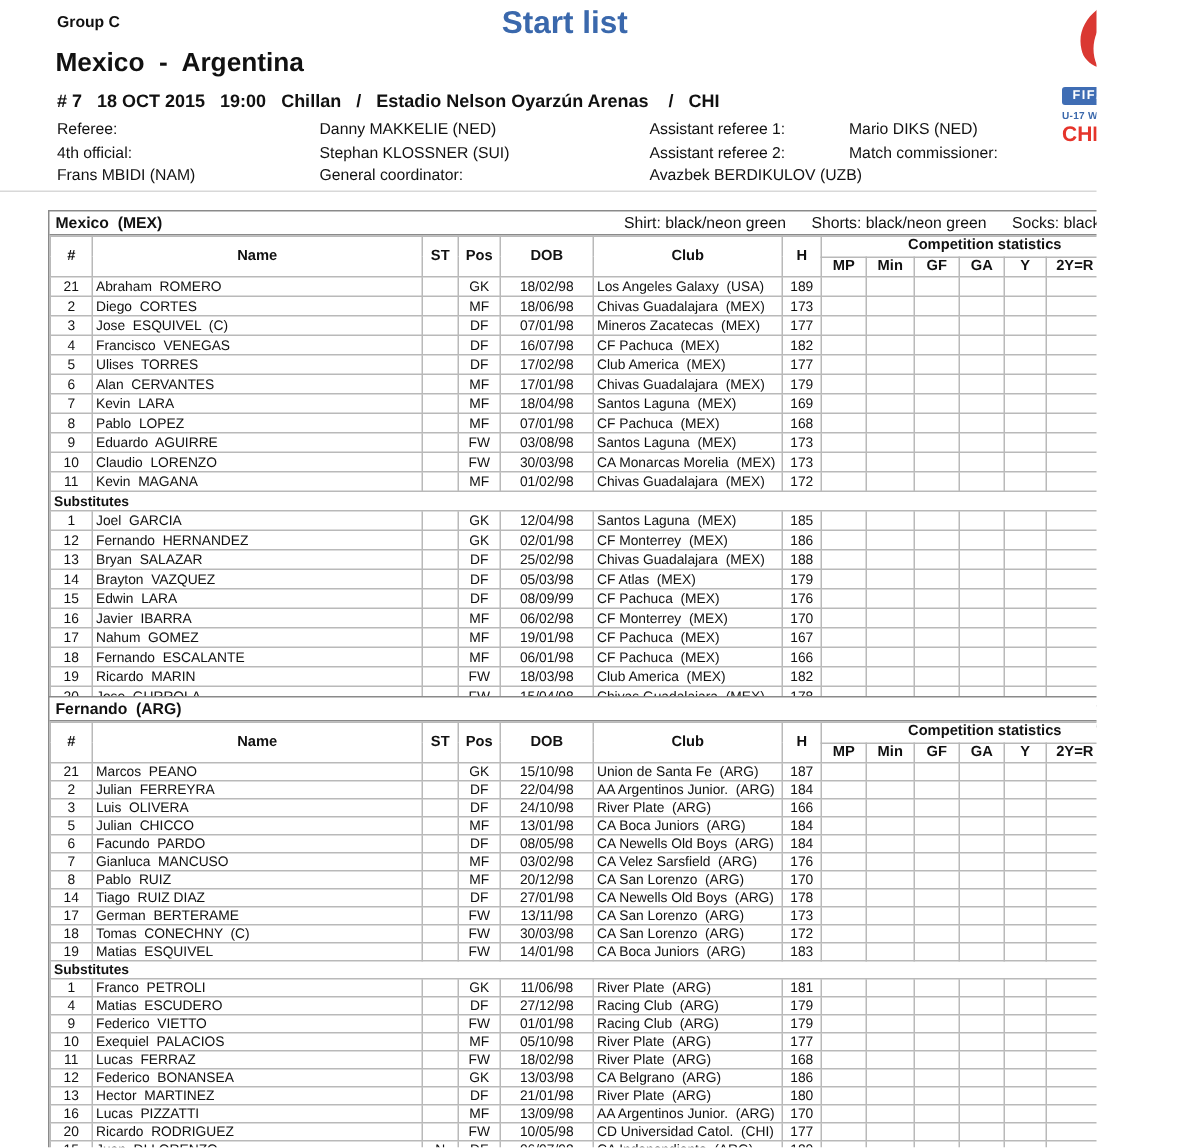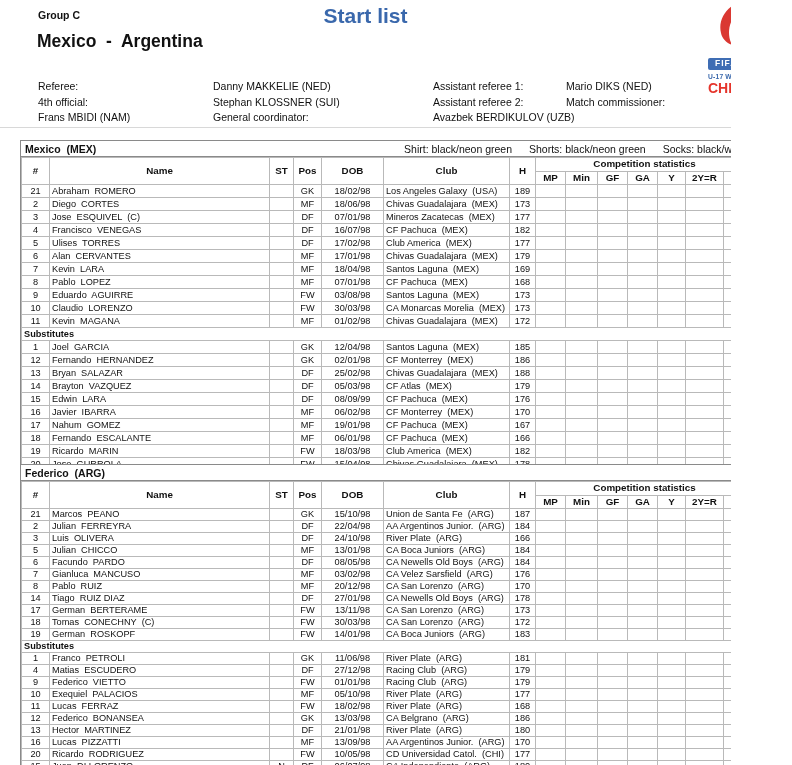--- a/index.html
+++ b/index.html
@@ -2,36 +2,36 @@
 <html><head>
 <meta charset="utf-8">
 <style>
   html,body{margin:0;padding:0;background:#fff;}
   .doc{
     position:relative;width:731px;height:765px;background:#ffffff;
     font-family:"Liberation Sans",sans-serif;color:#111;overflow:hidden;
   }
   
   .group-label{position:absolute;left:38px;top:9px;font-size:10.5px;font-weight:bold;}
-  .page-title{position:absolute;left:0;top:4px;width:100%;text-align:center;
+  .page-title{position:absolute;left:11px;top:4px;width:100%;text-align:center;
     font-size:21px;font-weight:bold;color:#3a68ac;}
   .match-title{position:absolute;left:37px;top:31px;font-size:17.5px;font-weight:bold;white-space:pre;}
   .match-info{position:absolute;left:38px;top:60px;font-size:12px;font-weight:bold;white-space:pre;}
   .officials{position:absolute;left:38px;top:80px;width:716px;display:grid;
     grid-template-columns:175px 220px 133px auto;row-gap:2.5px;font-size:10.5px;line-height:13px;}
   .officials div{white-space:pre;}
   .sep-line{position:absolute;left:0;top:127px;width:792px;border-top:1px solid #d8d8d8;}
   
   .logo{position:absolute;left:708px;top:2px;width:106px;line-height:1.15;}
   .fifa-badge{display:inline-block;background:#3f6db4;color:#fff;font-size:8.5px;font-weight:bold;
     padding:1px 7px;border-radius:2px;letter-spacing:1px;margin-top:-5px;}
   .logo-line1{font-size:6.7px;font-weight:bold;color:#3a68ac;letter-spacing:.2px;margin-top:2px;}
   .logo-line2{font-size:14px;font-weight:bold;color:#e5342b;}
   
-  .team{position:absolute;left:20px;width:732px;border:1px solid #8a8a8a;background:#fff;}
+  .team{position:absolute;left:32px;width:732px;border:1px solid #8a8a8a;background:#fff;}
   #team-mex{top:140px;}
   #team-arg{top:464px;}
   .team-head{display:flex;justify-content:space-between;align-items:center;
     padding:1px 4px;border-bottom:1px solid #8a8a8a;height:13px;font-size:10.5px;}
   .team-name{font-weight:bold;white-space:pre;}
   .kit span{margin-left:14px;white-space:pre;}
   table.roster{width:100%;border-collapse:collapse;table-layout:fixed;}
   table.roster th,table.roster td{border:1px solid #b9b9b9;padding:0 2px;overflow:hidden;white-space:pre;}
   table.roster thead th{font-weight:bold;text-align:center;font-size:9.8px;height:12.5px;line-height:12.5px;}
   table.roster tbody td{font-size:9.2px;}
@@ -44,20 +44,21 @@
   tr.coach b{font-weight:bold;}
 </style>
 </head>
 <body>
 
 <div class="doc">
 
   <div class="group-label">Group C</div>
   <div class="page-title">Start list</div>
   <div class="match-title">Mexico  -  Argentina</div>
+  <div class="match-info"># 7   18 OCT 2015   19:00   Chillan   /   Estadio Nelson Oyarzún Arenas    /   CHI</div>
 
   <div class="officials">
     <div>Referee:</div>
     <div>Danny MAKKELIE (NED)</div>
     <div>Assistant referee 1:</div>
     <div>Mario DIKS (NED)</div>
 
     <div>4th official:</div>
     <div>Stephan KLOSSNER (SUI)</div>
     <div>Assistant referee 2:</div>
@@ -471,21 +472,21 @@
           </tr>
           <tr class="coach">
             <td colspan="14"><b>Coach</b><span>  Mario ARTEAGA  (MEX)</span></td>
           </tr>
         </tbody>
     </table>
   </section>
 
   <section class="team" id="team-arg">
     <div class="team-head">
-      <span class="team-name">Federico  (ARG)</span>
+      <span class="team-name">Fernando  (ARG)</span>
     </div>
     <table class="roster">
       <colgroup>
         <col style="width:28px">
           <col style="width:220px">
           <col style="width:24px">
           <col style="width:28px">
         <col style="width:62px">
           <col style="width:126px">
           <col style="width:26px">
@@ -674,21 +675,21 @@
             <td class="c-stat"></td>
             <td class="c-stat"></td>
             <td class="c-stat"></td>
             <td class="c-stat"></td>
             <td class="c-stat"></td>
             <td class="c-stat"></td>
             <td class="c-stat"></td>
           </tr>
           <tr>
             <td class="c-num">19</td>
-            <td class="c-name">German  ROSKOPF</td>
+            <td class="c-name">Matias  ESQUIVEL</td>
             <td class="c-st"></td>
             <td class="c-pos">FW</td>
             <td class="c-dob">14/01/98</td>
             <td class="c-club">CA Boca Juniors  (ARG)</td>
             <td class="c-h">183</td>
             <td class="c-stat"></td>
             <td class="c-stat"></td>
             <td class="c-stat"></td>
             <td class="c-stat"></td>
             <td class="c-stat"></td>

